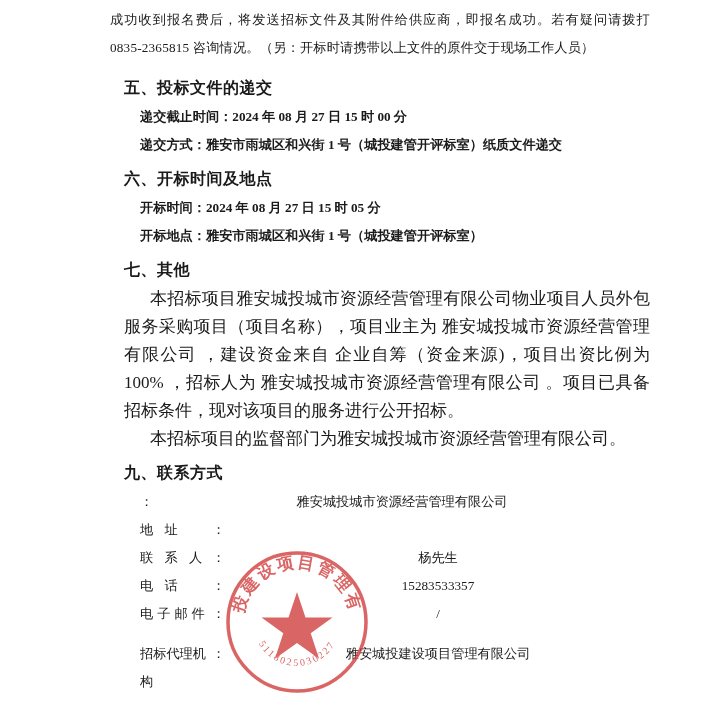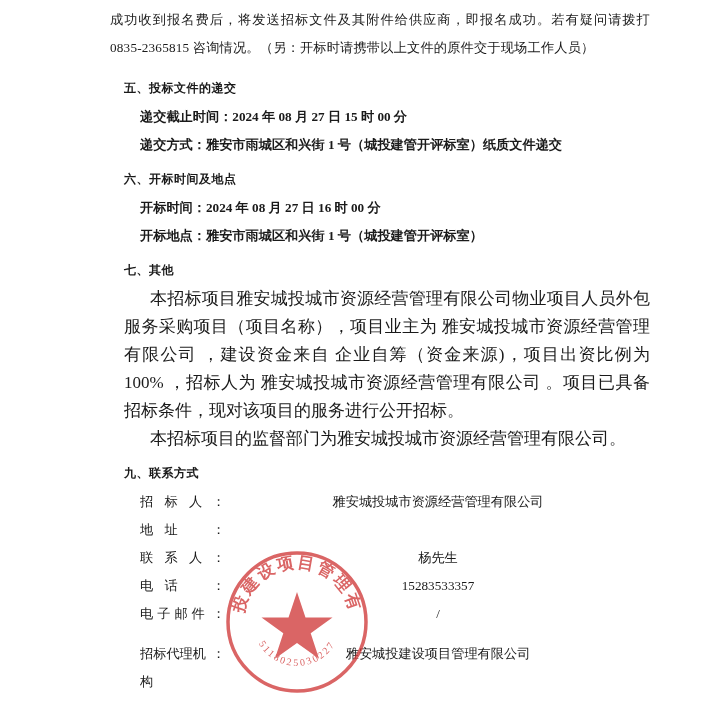--- a/index.html
+++ b/index.html
@@ -26,21 +26,21 @@
     font-size: 13.2px;
     line-height: 28px;
     text-align: justify;
     letter-spacing: 0.2px;
     margin: 0;
   }
   .para.first {
     text-indent: 0;
   }
   .heading {
-    font-size: 12px;
+    font-size: 16px;
     font-weight: bold;
     line-height: 30px;
     margin: 5px 0 0 0;
     letter-spacing: 0.5px;
     padding-left: 14px;
   }
   .line {
     font-size: 13.2px;
     line-height: 28px;
     margin: 0;
@@ -97,32 +97,31 @@
 
   <p class="para first">成功收到报名费后，将发送招标文件及其附件给供应商，即报名成功。若有疑问请拨打 0835-2365815 咨询情况。（另：开标时请携带以上文件的原件交于现场工作人员）</p>
 
   <div class="gap-small"></div>
 
   <h2 class="heading">五、投标文件的递交</h2>
   <p class="line">递交截止时间：2024 年 08 月 27 日 15 时 00 分</p>
   <p class="line">递交方式：雅安市雨城区和兴街 1 号（城投建管开评标室）纸质文件递交</p>
 
   <h2 class="heading">六、开标时间及地点</h2>
-  <p class="line">开标时间：2024 年 08 月 27 日 16 时 00 分</p>
+  <p class="line">开标时间：2024 年 08 月 27 日 15 时 05 分</p>
   <p class="line">开标地点：雅安市雨城区和兴街 1 号（城投建管开评标室）</p>
 
   <h2 class="heading">七、其他</h2>
   <p class="body-para">本招标项目雅安城投城市资源经营管理有限公司物业项目人员外包服务采购项目（项目名称），项目业主为 雅安城投城市资源经营管理有限公司 ，建设资金来自 企业自筹（资金来源)，项目出资比例为 100% ，招标人为 雅安城投城市资源经营管理有限公司 。项目已具备招标条件，现对该项目的服务进行公开招标。</p>
 
   <p class="body-para">本招标项目的监督部门为雅安城投城市资源经营管理有限公司。</p>
 
   <h2 class="heading">九、联系方式</h2>
 
   <div class="contact-line">
-    <span class="contact-label">招 标 人</span>
     <span class="contact-sep">：</span>
     <span class="contact-value">雅安城投城市资源经营管理有限公司</span>
   </div>
   <div class="contact-line">
     <span class="contact-label">地 址</span>
     <span class="contact-sep">：</span>
   </div>
   <div class="contact-line">
     <span class="contact-label">联 系 人</span>
     <span class="contact-sep">：</span>

